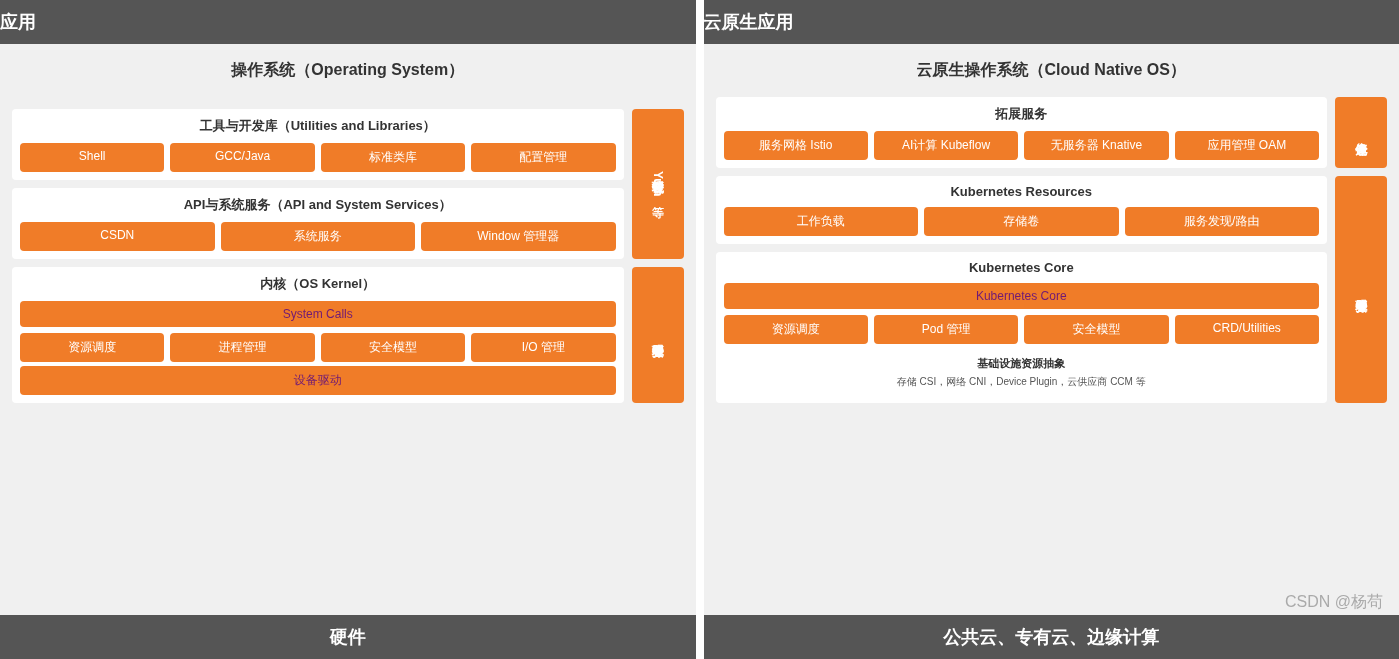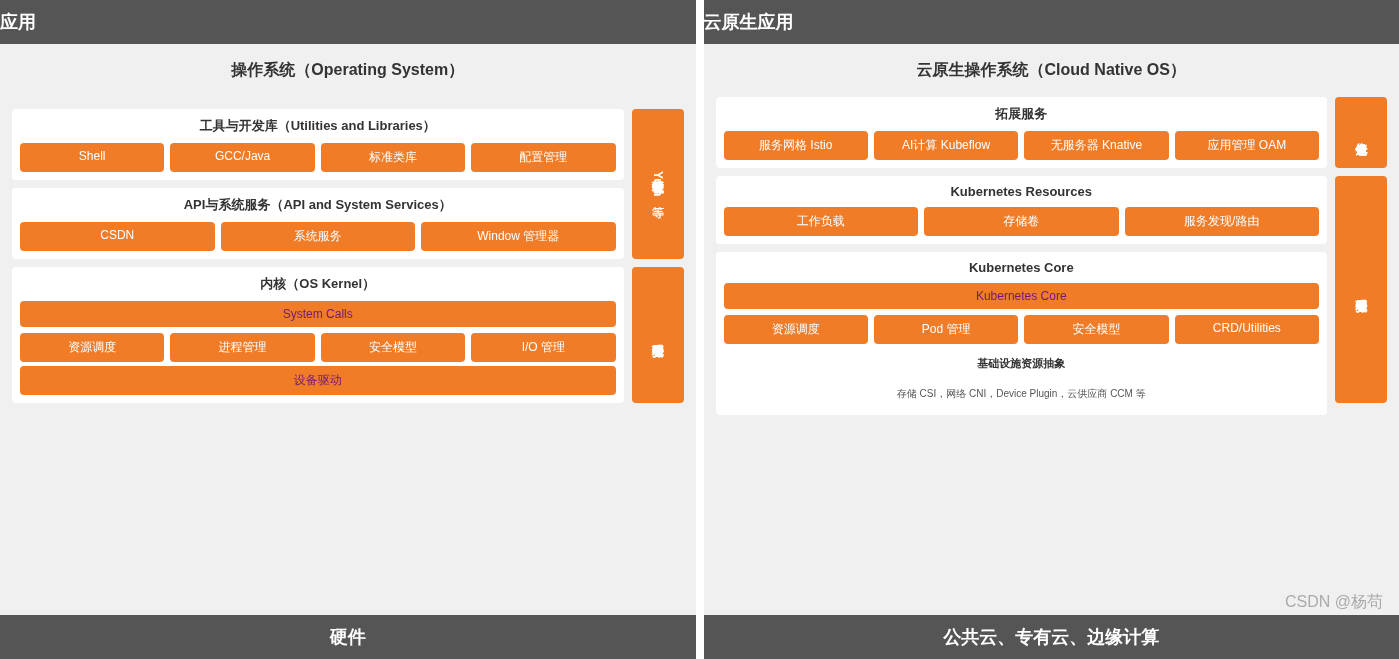--- a/index.html
+++ b/index.html
@@ -111,21 +111,21 @@
     .infra-box {
       background: white;
       border-radius: 4px;
       padding: 6px 8px;
     }
     .infra-title {
       font-size: 11px;
       color: #333;
       text-align: center;
       font-weight: bold;
-      margin-bottom: 16px;
+      margin-bottom: 4px;
     }
     .infra-sub {
       font-size: 10px;
       color: #555;
       text-align: center;
     }
 
     .watermark {
       position: absolute;
       bottom: 2px;

